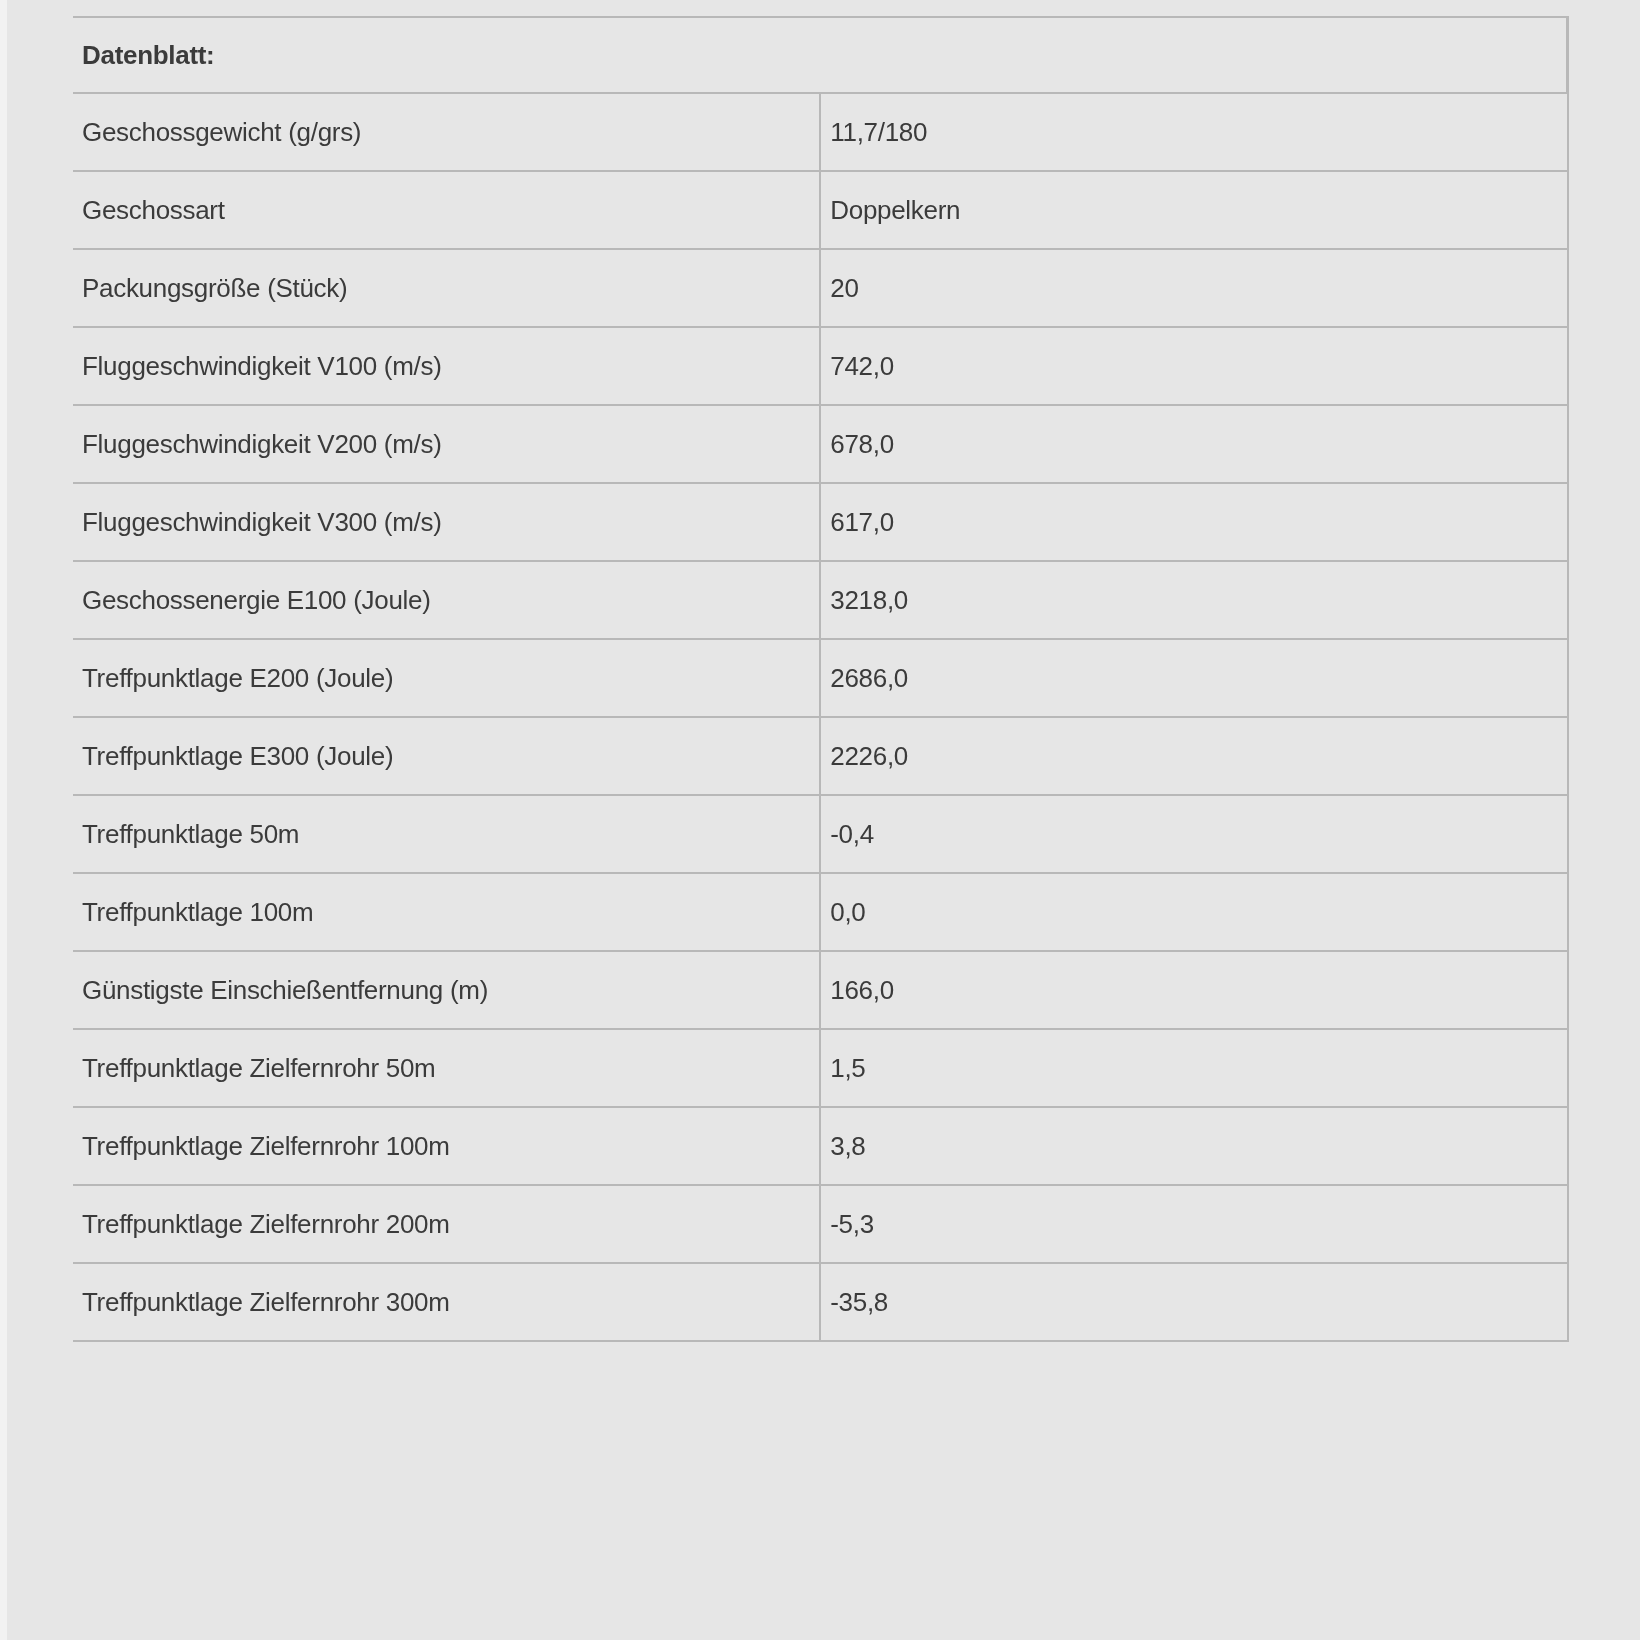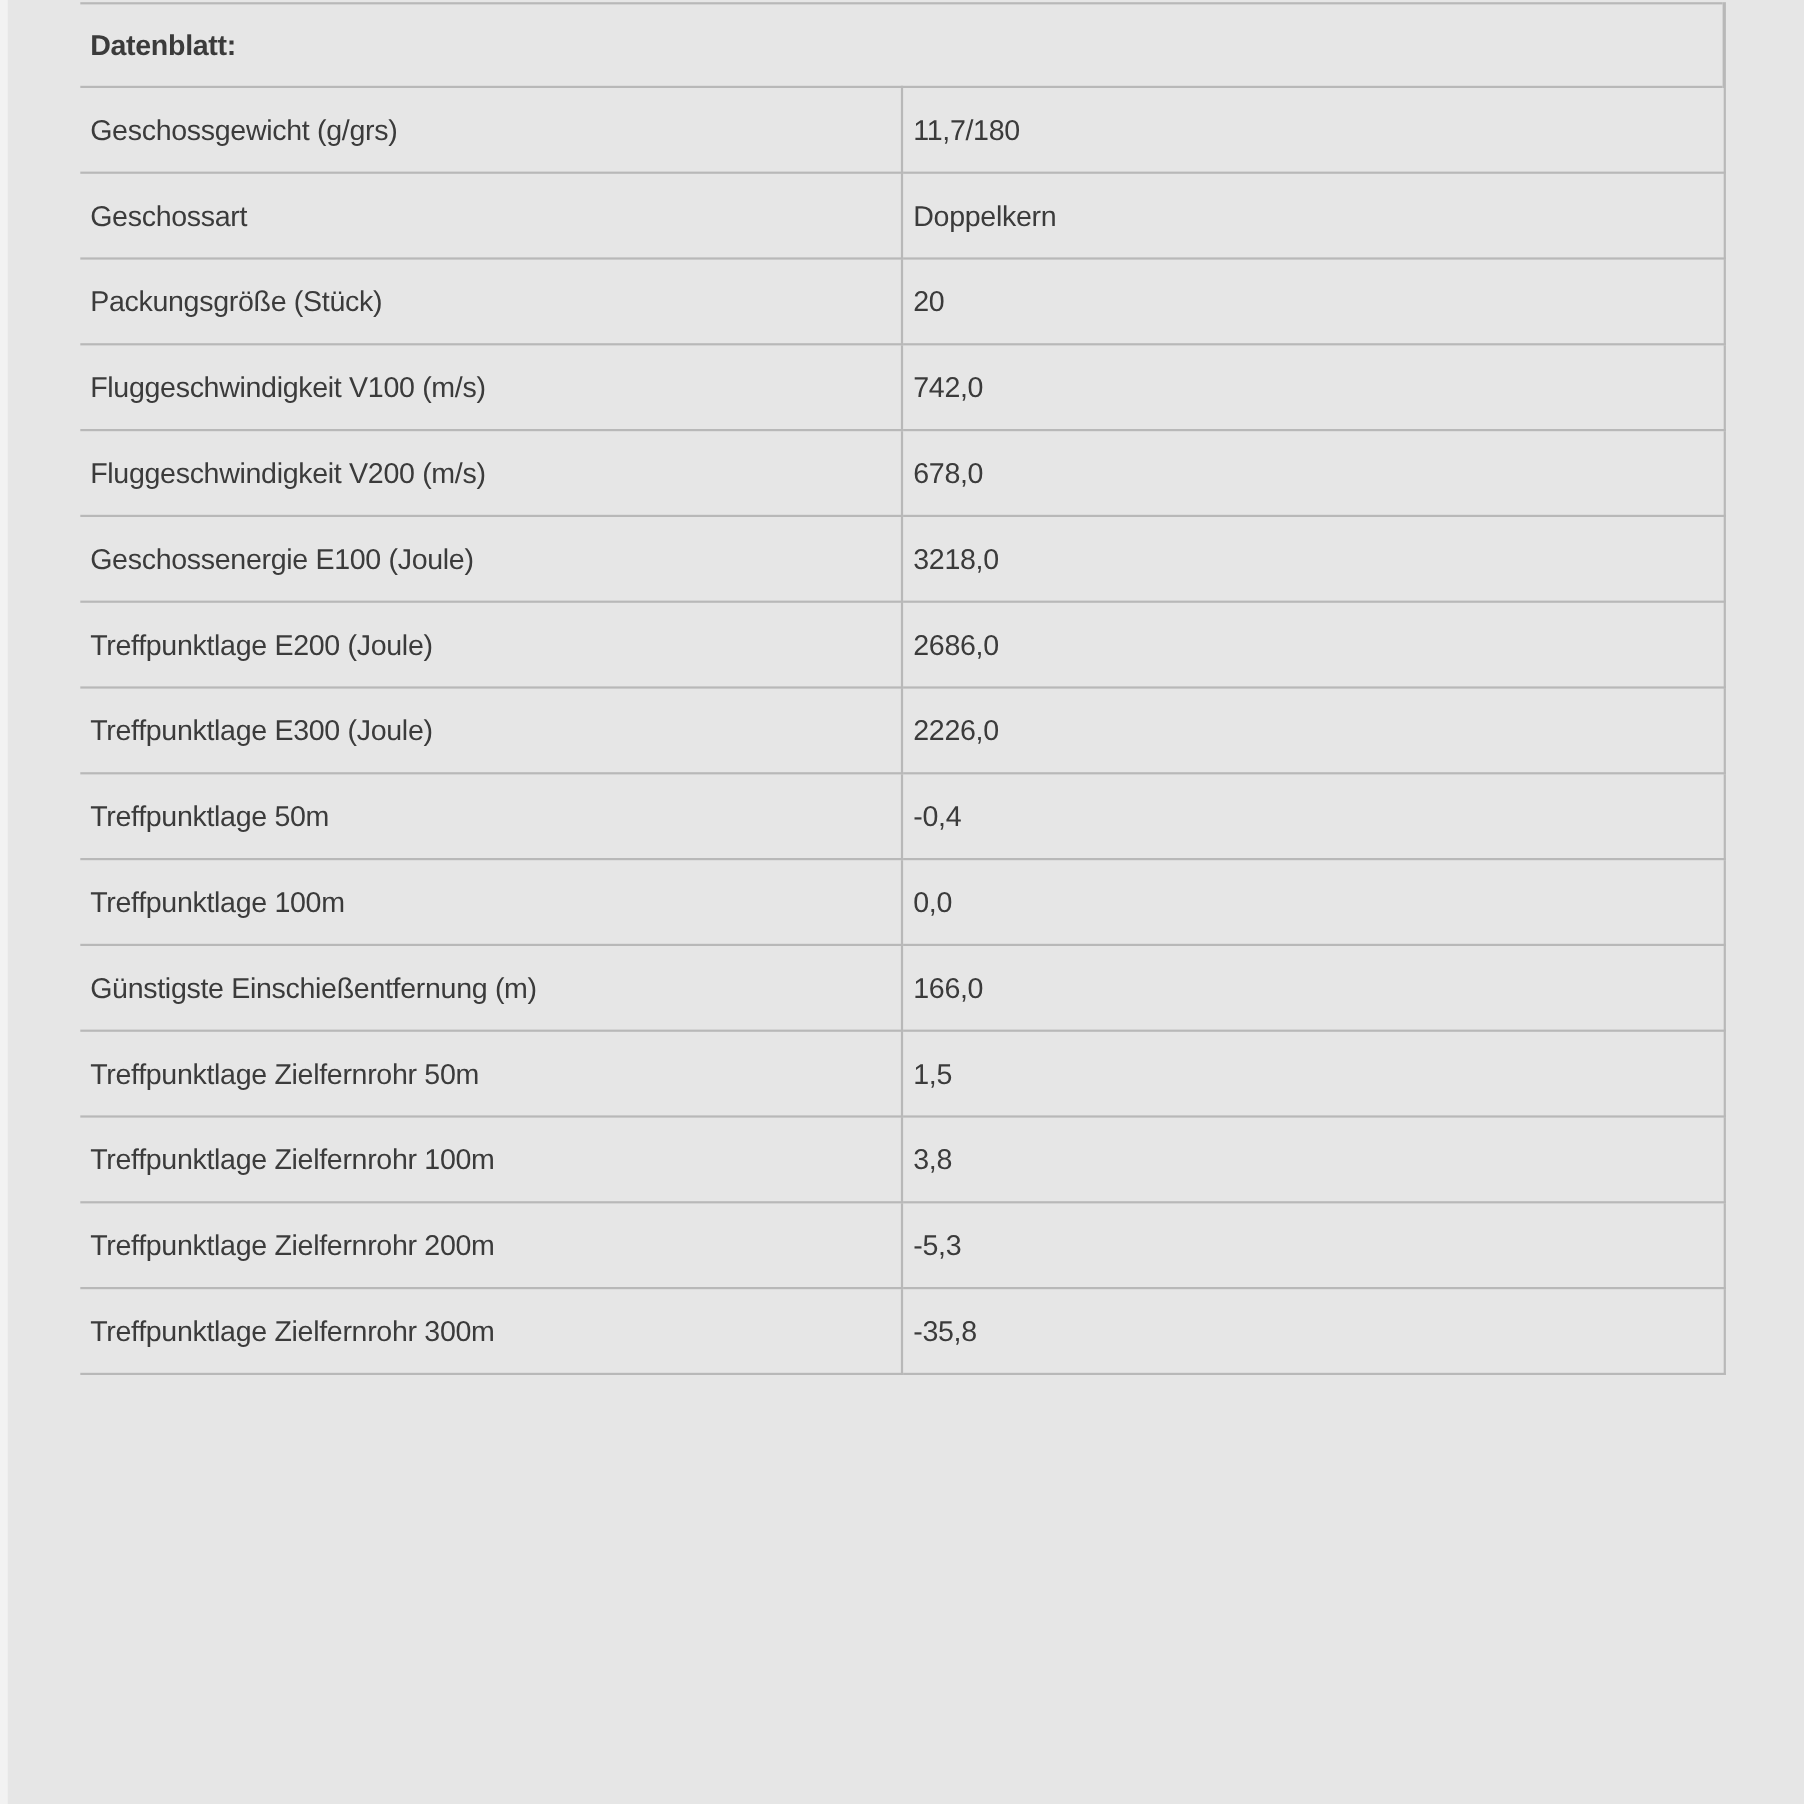--- a/index.html
+++ b/index.html
@@ -18,21 +18,21 @@
     position: absolute;
     left: 0;
     top: 0;
     width: 7px;
     height: 1640px;
     background: #f2f2f2;
   }
   table.datasheet {
     position: absolute;
     left: 73px;
-    top: 2px;
+    top: 16px;
     width: 1496px;
     border-collapse: collapse;
     table-layout: fixed;
   }
   table.datasheet th,
   table.datasheet td {
     border: 2px solid #b8b8b8;
     border-left: none;
     font-size: 26px;
     color: #3b3b3b;
@@ -81,20 +81,24 @@
     </tr>
     <tr>
       <td class="cell-label">Fluggeschwindigkeit V100 (m/s)</td>
       <td class="cell-value">742,0</td>
     </tr>
     <tr>
       <td class="cell-label">Fluggeschwindigkeit V200 (m/s)</td>
       <td class="cell-value">678,0</td>
     </tr>
     <tr>
+      <td class="cell-label">Fluggeschwindigkeit V300 (m/s)</td>
+      <td class="cell-value">617,0</td>
+    </tr>
+    <tr>
       <td class="cell-label">Geschossenergie E100 (Joule)</td>
       <td class="cell-value">3218,0</td>
     </tr>
     <tr>
       <td class="cell-label">Treffpunktlage E200 (Joule)</td>
       <td class="cell-value">2686,0</td>
     </tr>
     <tr>
       <td class="cell-label">Treffpunktlage E300 (Joule)</td>
       <td class="cell-value">2226,0</td>

